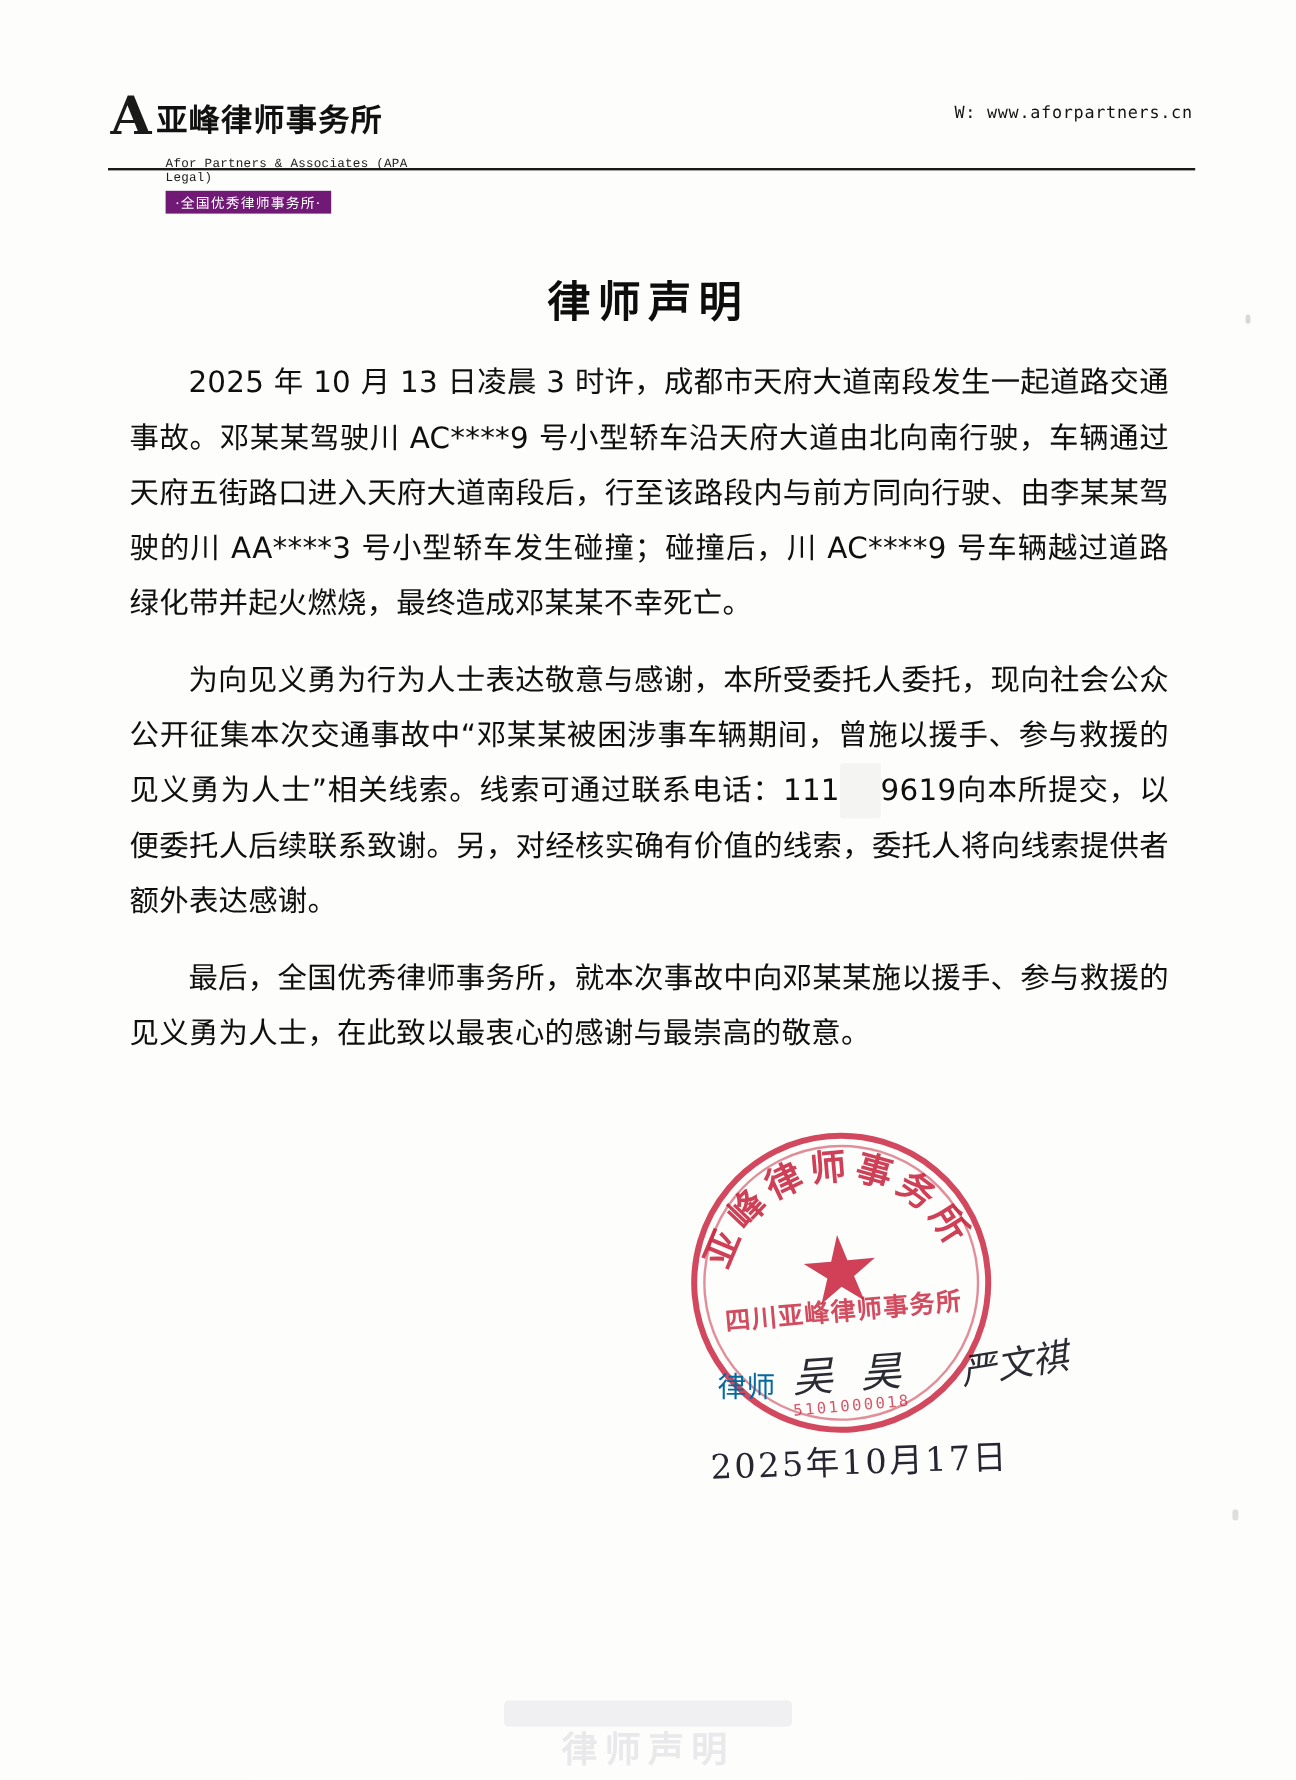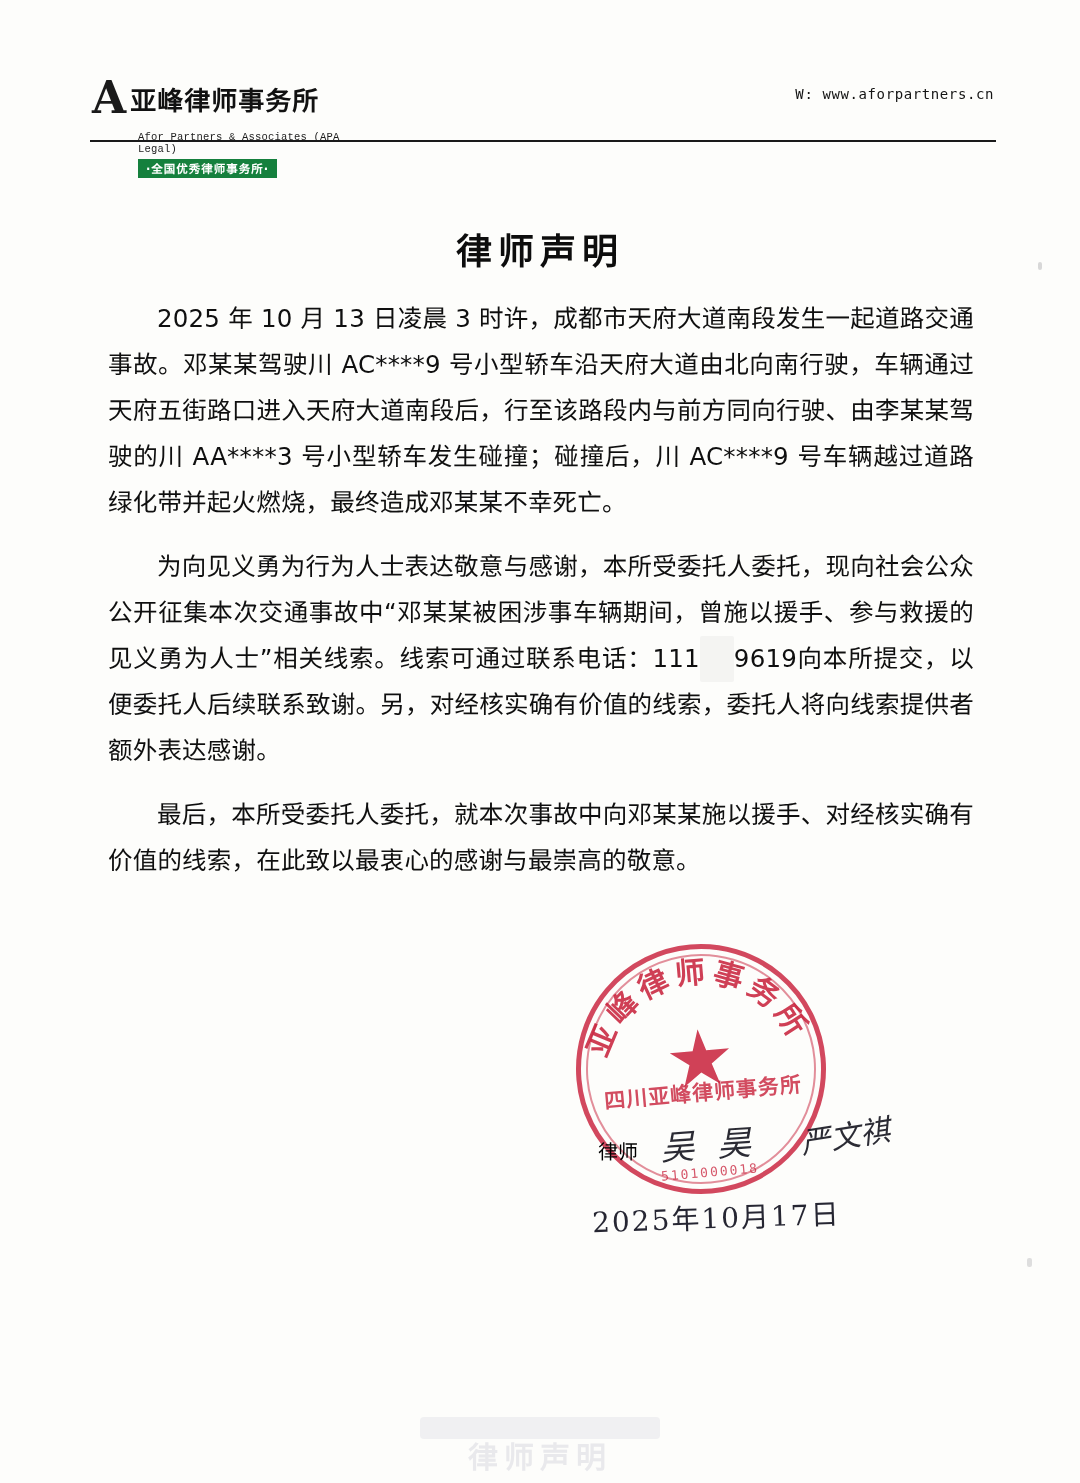--- a/index.html
+++ b/index.html
@@ -62,27 +62,26 @@
     margin-top: 13px;
     font-size: 10.5px;
     letter-spacing: 0.2px;
     color: #1d1d1d;
     font-family: Liberation Mono, monospace;
     padding-left: 46px;
   }
   .logo-tag {
     margin-top: 4px;
     margin-left: 46px;
-    background: #15803d;
+    background: #701a75;
     color: #fff;
     font-size: 11.5px;
     letter-spacing: 1px;
     padding: 1px 8px 2px 8px;
     display: inline-block;
-    font-weight: bold;
   }
 
   .contact-block {
     position: absolute;
     right: 86px;
     top: 16px;
     text-align: center;
     color: #141414;
   }
   .contact-web {
@@ -215,22 +214,22 @@
     letter-spacing: 2px;
     opacity: 0.75;
     font-family: "DejaVu Sans Mono", "Liberation Mono", monospace;
   }
 
   
   .sig-label {
     position: absolute;
     left: 598px;
     top: 1136px;
-    font-size: 20px;
-    color: #000000;
+    font-size: 24px;
+    color: #0369a1;
   }
   .sig-hand {
     position: absolute;
     left: 660px;
     top: 1118px;
     font-family: "DejaVu Serif", "Liberation Serif", serif;
     font-style: italic;
     font-size: 34px;
     color: #15151f;
     letter-spacing: 6px;
@@ -322,21 +321,21 @@
 
   <div class="rule"></div>
 
   <div class="doc-title">律师声明</div>
 
   <div class="content">
     <p>2025 年 10 月 13 日凌晨 3 时许，成都市天府大道南段发生一起道路交通事故。邓某某驾驶川 AC****9 号小型轿车沿天府大道由北向南行驶，车辆通过天府五街路口进入天府大道南段后，行至该路段内与前方同向行驶、由李某某驾驶的川 AA****3 号小型轿车发生碰撞；碰撞后，川 AC****9 号车辆越过道路绿化带并起火燃烧，最终造成邓某某不幸死亡。</p>
     <p>
       <span>为向见义勇为行为人士表达敬意与感谢，本所受委托人委托，现向社会公众公开征集本次交通事故中“邓某某被困涉事车辆期间，曾施以援手、参与救援的见义勇为人士”相关线索。线索可通过联系电话：</span><span class="phone-masked"><span>111</span><span class="mask">****</span><span>9619</span></span><span>向本所提交，以便委托人后续联系致谢。另，对经核实确有价值的线索，委托人将向线索提供者额外表达感谢。</span>
     </p>
-    <p>最后，本所受委托人委托，就本次事故中向邓某某施以援手、对经核实确有价值的线索，在此致以最衷心的感谢与最崇高的敬意。</p>
+    <p>最后，全国优秀律师事务所，就本次事故中向邓某某施以援手、参与救援的见义勇为人士，在此致以最衷心的感谢与最崇高的敬意。</p>
   </div>
 
   <div class="seal">
     <div class="seal-ring"></div>
     <div class="seal-ring inner"></div>
     <svg class="seal-arc" viewBox="0 0 250 250">
       <defs>
         <path id="arcpath" d="M 28 136 A 97 97 0 0 1 222 136"></path>
       </defs>
       <text>

